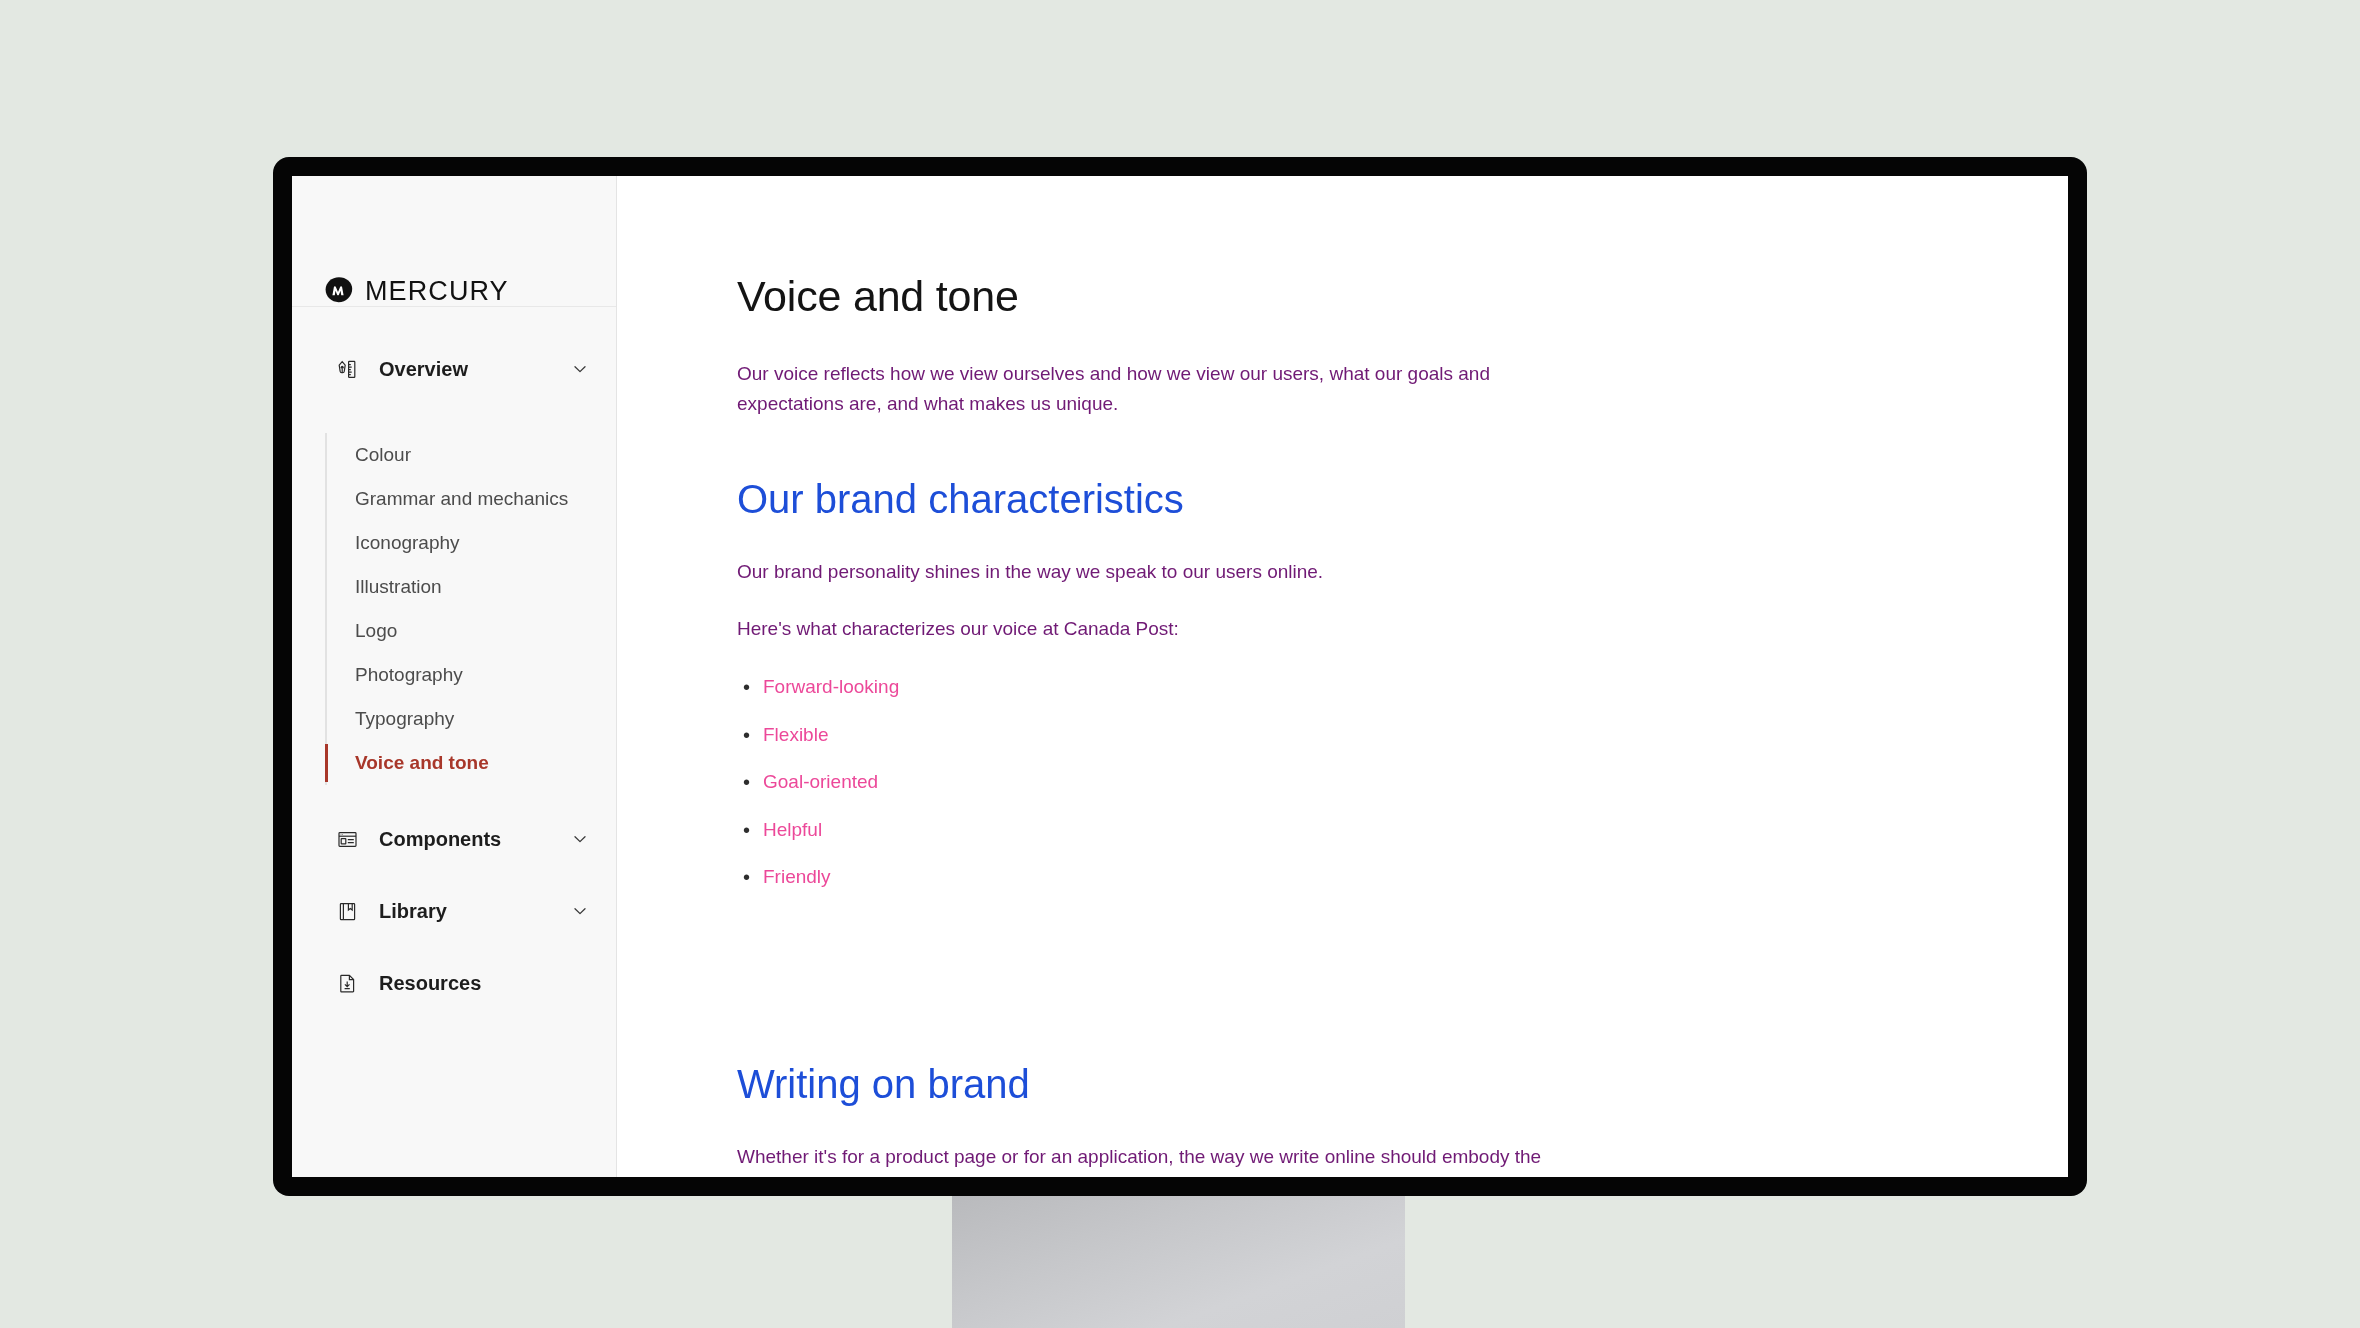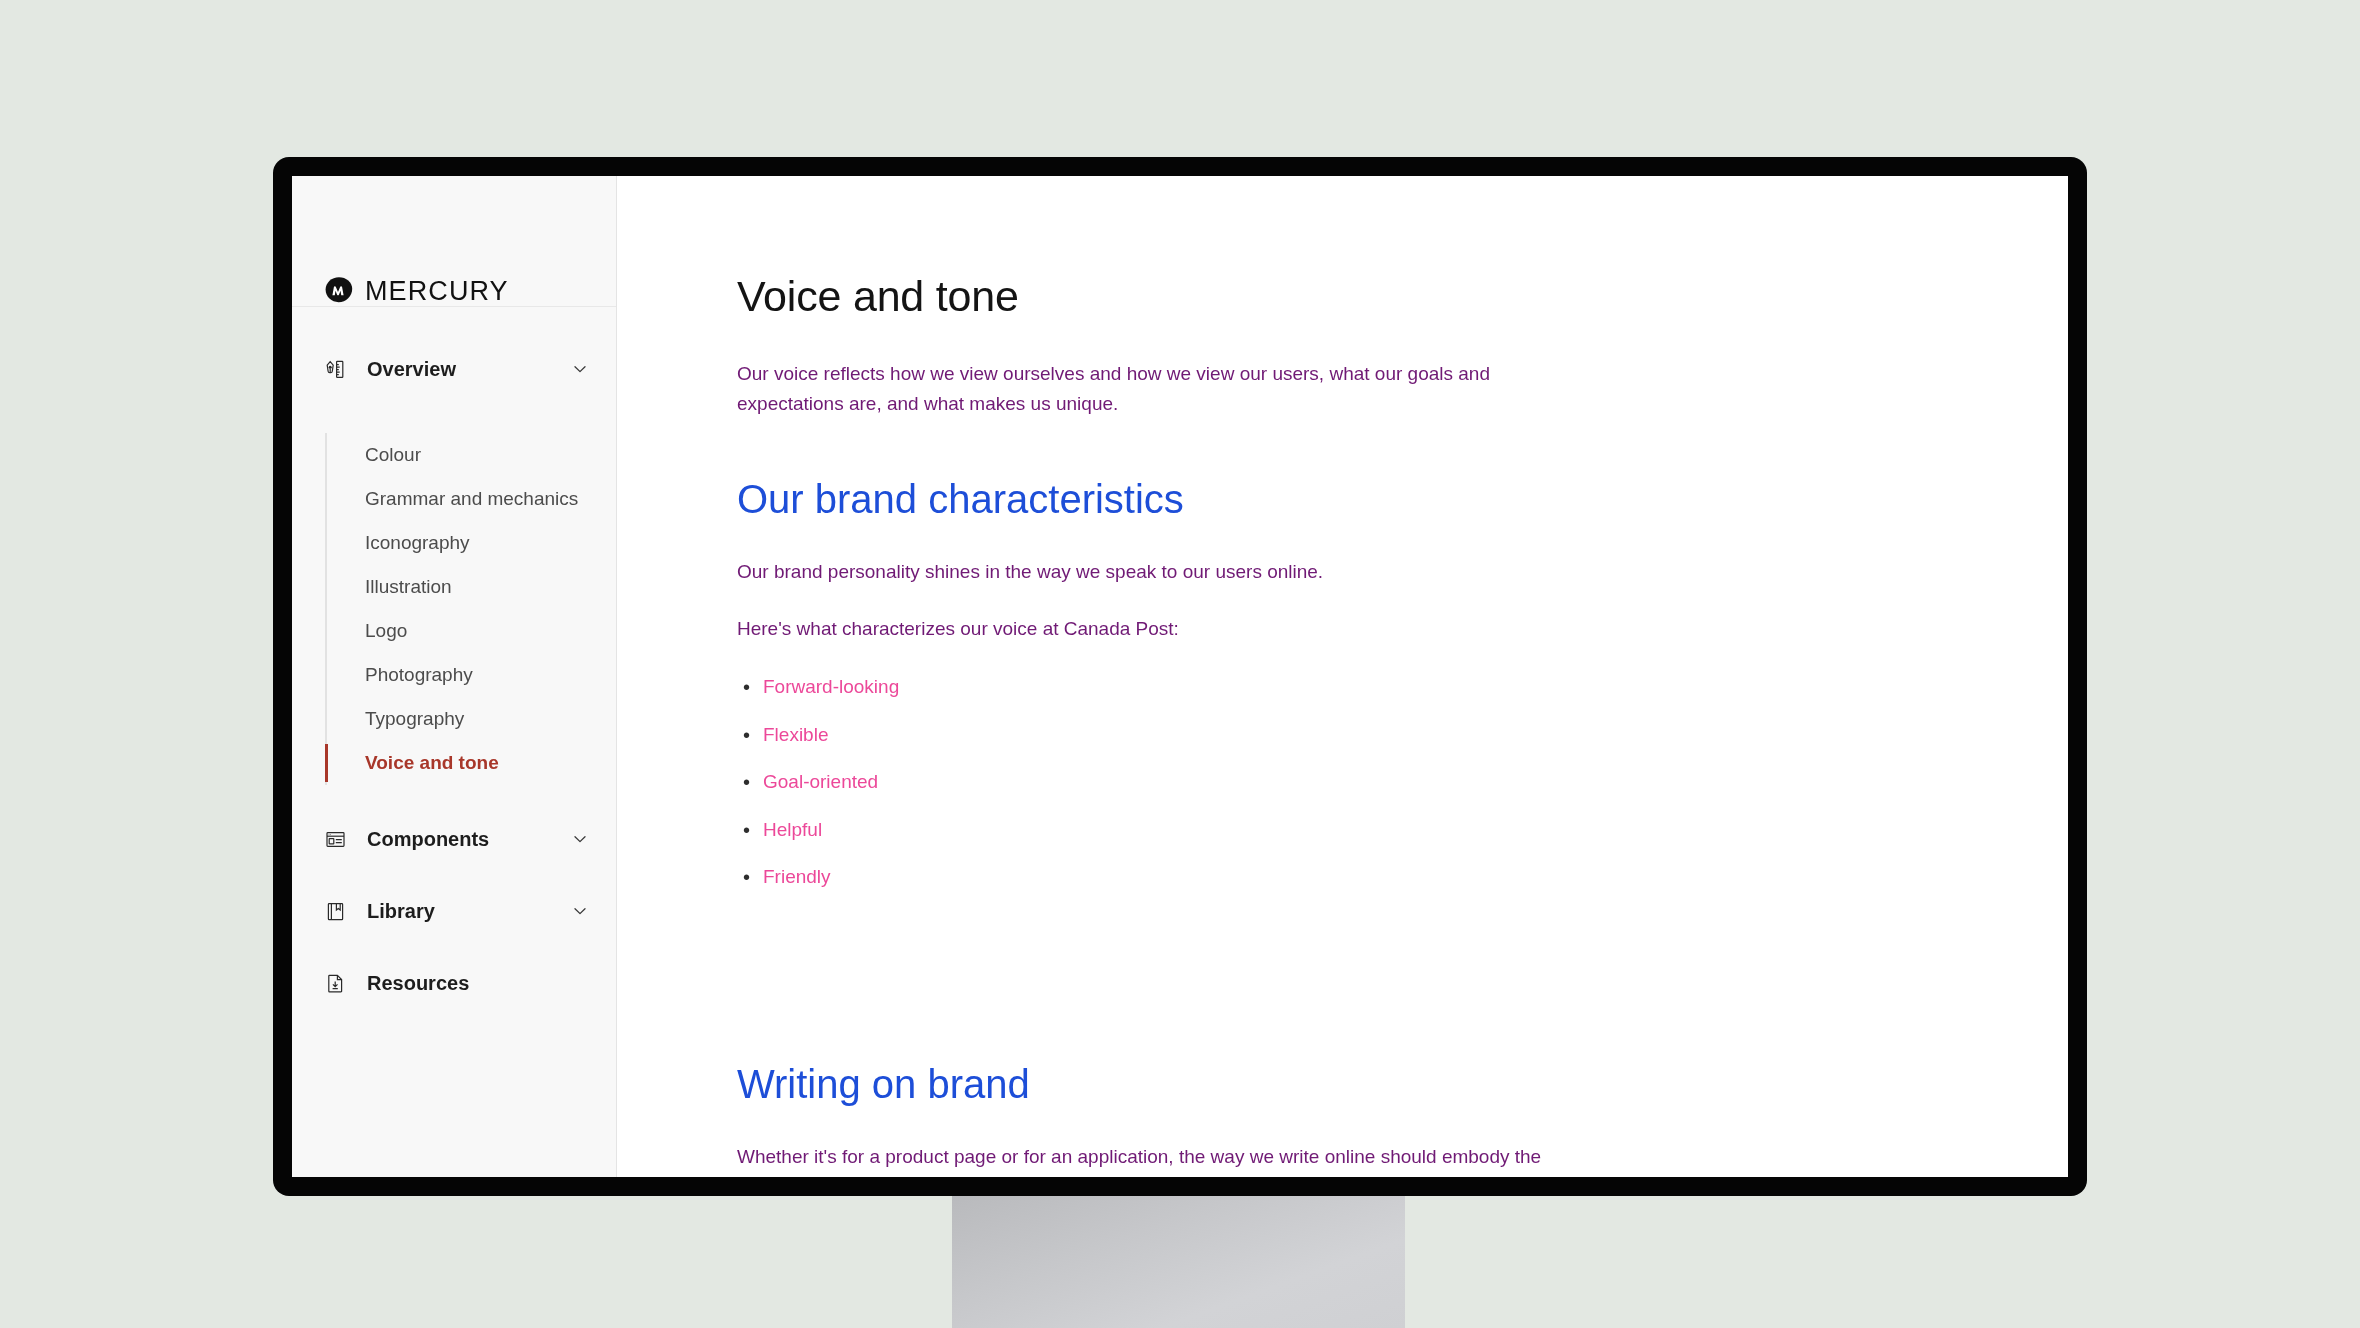--- a/index.html
+++ b/index.html
@@ -90,21 +90,21 @@
     padding-top: 40px;
     flex: 1 1 auto;
     overflow: hidden;
   }
 
   .nav-group { margin-bottom: 0; }
 
   .nav-item {
     display: flex;
     align-items: center;
-    padding: 0 26px 0 32px;
+    padding: 0 26px 0 44px;
     height: 44px;
     box-sizing: border-box;
     cursor: pointer;
     position: relative;
   }
   .nav-item-icon {
     flex: 0 0 22px;
     width: 22px;
     height: 22px;
     display: flex;
@@ -129,21 +129,21 @@
   }
 
   .subnav {
     margin: 14px 0 32px 0;
     padding: 0;
     list-style: none;
     border-left: 2px solid #e2e2e2;
     margin-left: 33px;
   }
   .subnav-item {
-    padding: 0 0 0 38px;
+    padding: 0 0 0 28px;
     height: 44px;
     display: flex;
     align-items: center;
     font-size: 19px;
     color: #4c4c4c;
     cursor: pointer;
     position: relative;
     white-space: nowrap;
   }
   .subnav-item.active {

